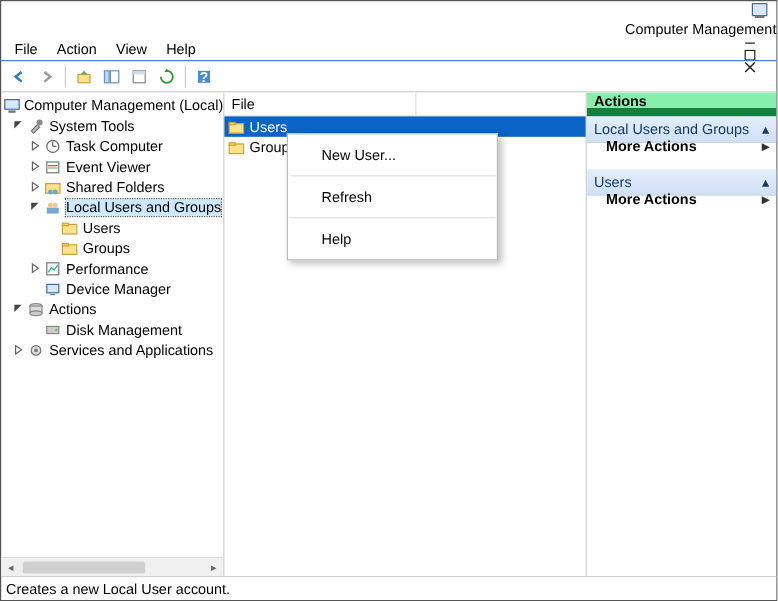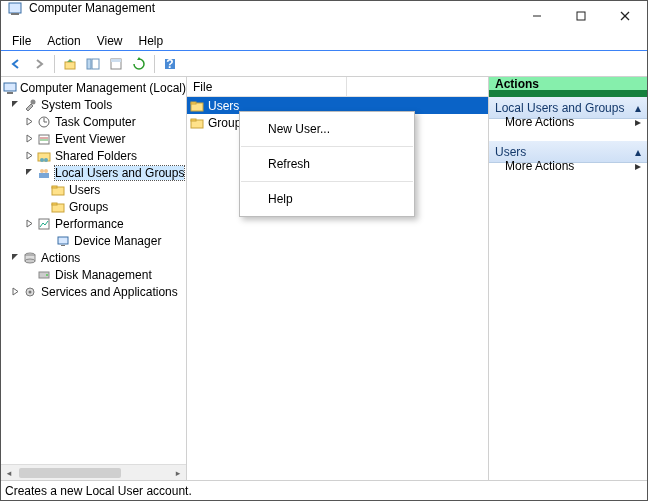--- a/index.html
+++ b/index.html
@@ -1,18 +1,18 @@
 <!DOCTYPE html>
 <html><head>
 <meta charset="utf-8">
 <style>
   * { box-sizing: border-box; margin: 0; padding: 0; font-family: "Segoe UI", Tahoma, sans-serif; font-size: 12px; }
   html, body { width: 648px; height: 501px; overflow: hidden; background: #fff; }
   .window { width: 648px; height: 501px; border: 1px solid #555; display: flex; flex-direction: column; background: #fff; }
-  .titlebar { height: 30px; display: flex; align-items: flex-start; padding: 0 0 0 6px; }
+  .titlebar { height: 30px; display: flex; align-items: flex-end; padding: 0 0 0 6px; flex-direction: column; }
   .titlebar .ticon { width: 16px; height: 16px; margin-right: 6px; display:flex; align-items:center; justify-content:center; }
   .titlebar .title { flex: 1; font-size: 12px; }
   .wbtn { width: 44px; height: 30px; display: flex; align-items: center; justify-content: center; }
   .menubar { height: 20px; display: flex; align-items: center; padding: 0 4px; gap: 2px; border-bottom: 1px solid #3b82f6; }
   .menuitem { padding: 2px 7px; }
   .toolbar { height: 26px; display: flex; align-items: center; padding: 0 4px; gap: 1px; border-bottom: 1px solid #d0d0d0; }
   .tbtn { width: 22px; height: 22px; display: flex; align-items: center; justify-content: center; border: 1px solid transparent; }
   .tsep { width: 1px; height: 18px; background: #ccc; margin: 0 3px; }
   .body { flex: 1; display: flex; overflow: hidden; }
   .tree { width: 186px; border-right: 1px solid #d0d0d0; overflow: hidden; position: relative; padding-top: 2px; }
@@ -24,21 +24,21 @@
   .listhdr { height: 20px; display: flex; align-items: center; border-bottom: 1px solid #e0e0e0; }
   .colh { padding: 2px 6px; border-right: 1px solid #e0e0e0; height:100%; display:flex; align-items:center; }
   .listbody { flex:1; position:relative; }
   .lrow { height: 17px; display: flex; align-items: center; padding-left: 2px; }
   .lrow.sel { background: #0a63c7; color: #fff; }
   .licon { width: 16px; height: 16px; margin-right: 3px; display:flex; align-items:center; justify-content:center;}
   .actions { width: 158px; display: flex; flex-direction: column; }
   .ahdr { height: 20px; background: #86efac; border-bottom: 7px solid #15803d; display:flex; align-items:center; padding: 0 6px; font-weight: 600; }
   .asec { height: 22px; background: linear-gradient(#e4eefb,#cfe0f6); border-bottom: 1px solid #b8cde5; display:flex; align-items:center; padding: 0 6px; color:#14396b; }
   .asec .arrow { margin-left:auto; }
-  .aitem { height: 22px; display:flex; align-items:center; padding: 0 6px 16px 16px; }
+  .aitem { height: 22px; display:flex; align-items:center; padding: 0 6px 16px 16px; font-weight: bold; }
   .aitem .chev { margin-left:auto; color:#333; }
   .status { height: 20px; border-top: 1px solid #d0d0d0; display:flex; align-items:center; padding: 0 4px; font-size:12px; }
   .ctxmenu { position:absolute; left:52px; top:14px; width:176px; background:#fff; border:1px solid #bcbcbc; box-shadow: 3px 3px 6px rgba(0,0,0,.25); padding: 4px 0; }
   .ctxitem { height: 26px; display:flex; align-items:center; padding: 0 14px 0 28px; }
   .ctxsep { height:1px; background:#e2e2e2; margin: 4px 1px; }
   .hscroll { position:absolute; bottom:0; left:0; right:0; height:16px; background:#f0f0f0; border-top:1px solid #ddd; display:flex; align-items:center; }
   .hscroll .thumb { width:55%; height:10px; background:#cfcfcf; margin-left:2px; border-radius:2px;}
   .hscroll .arr { width:16px; height:16px; display:flex; align-items:center; justify-content:center; color:#666; font-size:9px;}
   svg { display:block; }
 </style>
@@ -237,21 +237,21 @@
             </svg>
           </span>
         <span class="ticon2">
             <svg width="14" height="14">
               <rect x="2" y="2" width="10" height="10" fill="#fff" stroke="#777"></rect>
               <polyline points="3,10 6,6 8,8 11,4" fill="none" stroke="#2a8"></polyline>
             </svg>
           </span>
         <span class="tlabel">Performance</span>
       </div>
-      <div class="trow" style="padding-left:53px">
+      <div class="trow" style="padding-left:34px">
         <span class="ticon2">
             <svg width="14" height="14">
               <rect x="2" y="3" width="10" height="7" fill="#d7e8ff" stroke="#3a6ea5"></rect>
               <rect x="5" y="11" width="4" height="1" fill="#777"></rect>
             </svg>
           </span>
         <span class="tlabel">Device Manager</span>
       </div>
       <div class="trow" style="padding-left:8px">
         <span class="tw">

